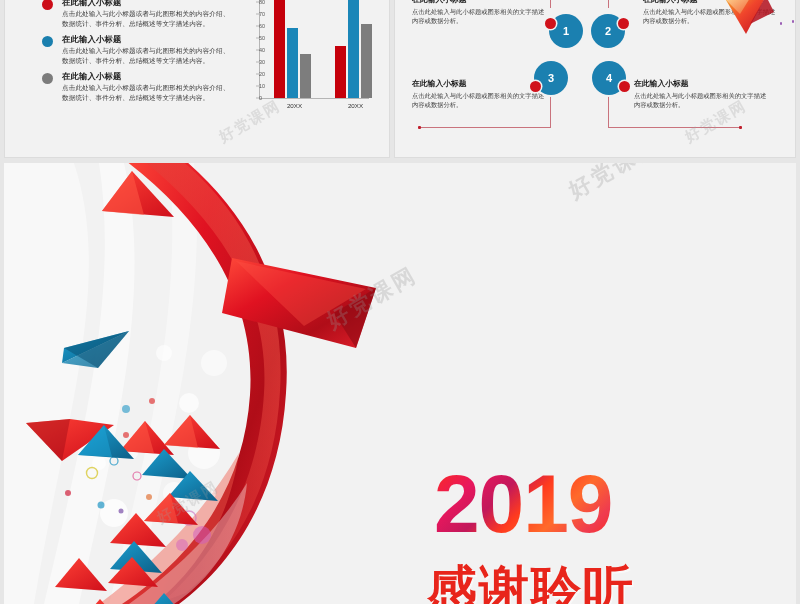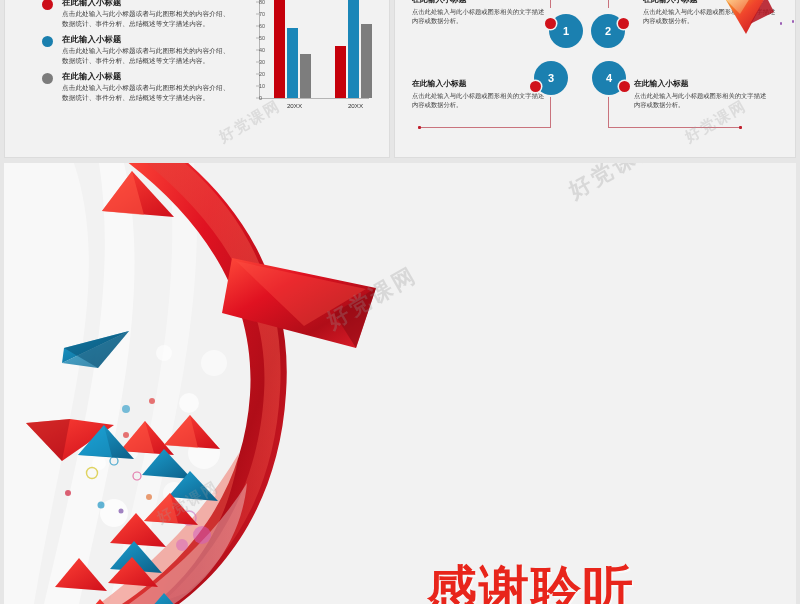--- a/index.html
+++ b/index.html
@@ -436,19 +436,20 @@
 
       <path d="M118 468 L94 496 L146 500 Z" fill="url(#triRed)"></path>
 
       <path d="M88 520 L64 548 L116 552 Z" fill="url(#triRed)"></path>
 
       <path d="M153 522 L129 550 L181 554 Z" fill="url(#triBlue)"></path>
 
       <path d="M188 488 L164 516 L216 520 Z" fill="none"></path>
     </svg>
 
+    <div id="year">2019</div>
     <div id="thanks">感谢聆听</div>
 
     <div class="wm" style="left:318px; top:120px;">好党课网</div>
     <div class="wm" style="left:560px; top:-10px;">好党课网</div>
     <div class="wm small" style="left:150px; top:330px;">好党课网</div>
   </div>
 </div>
 
 </body></html>

